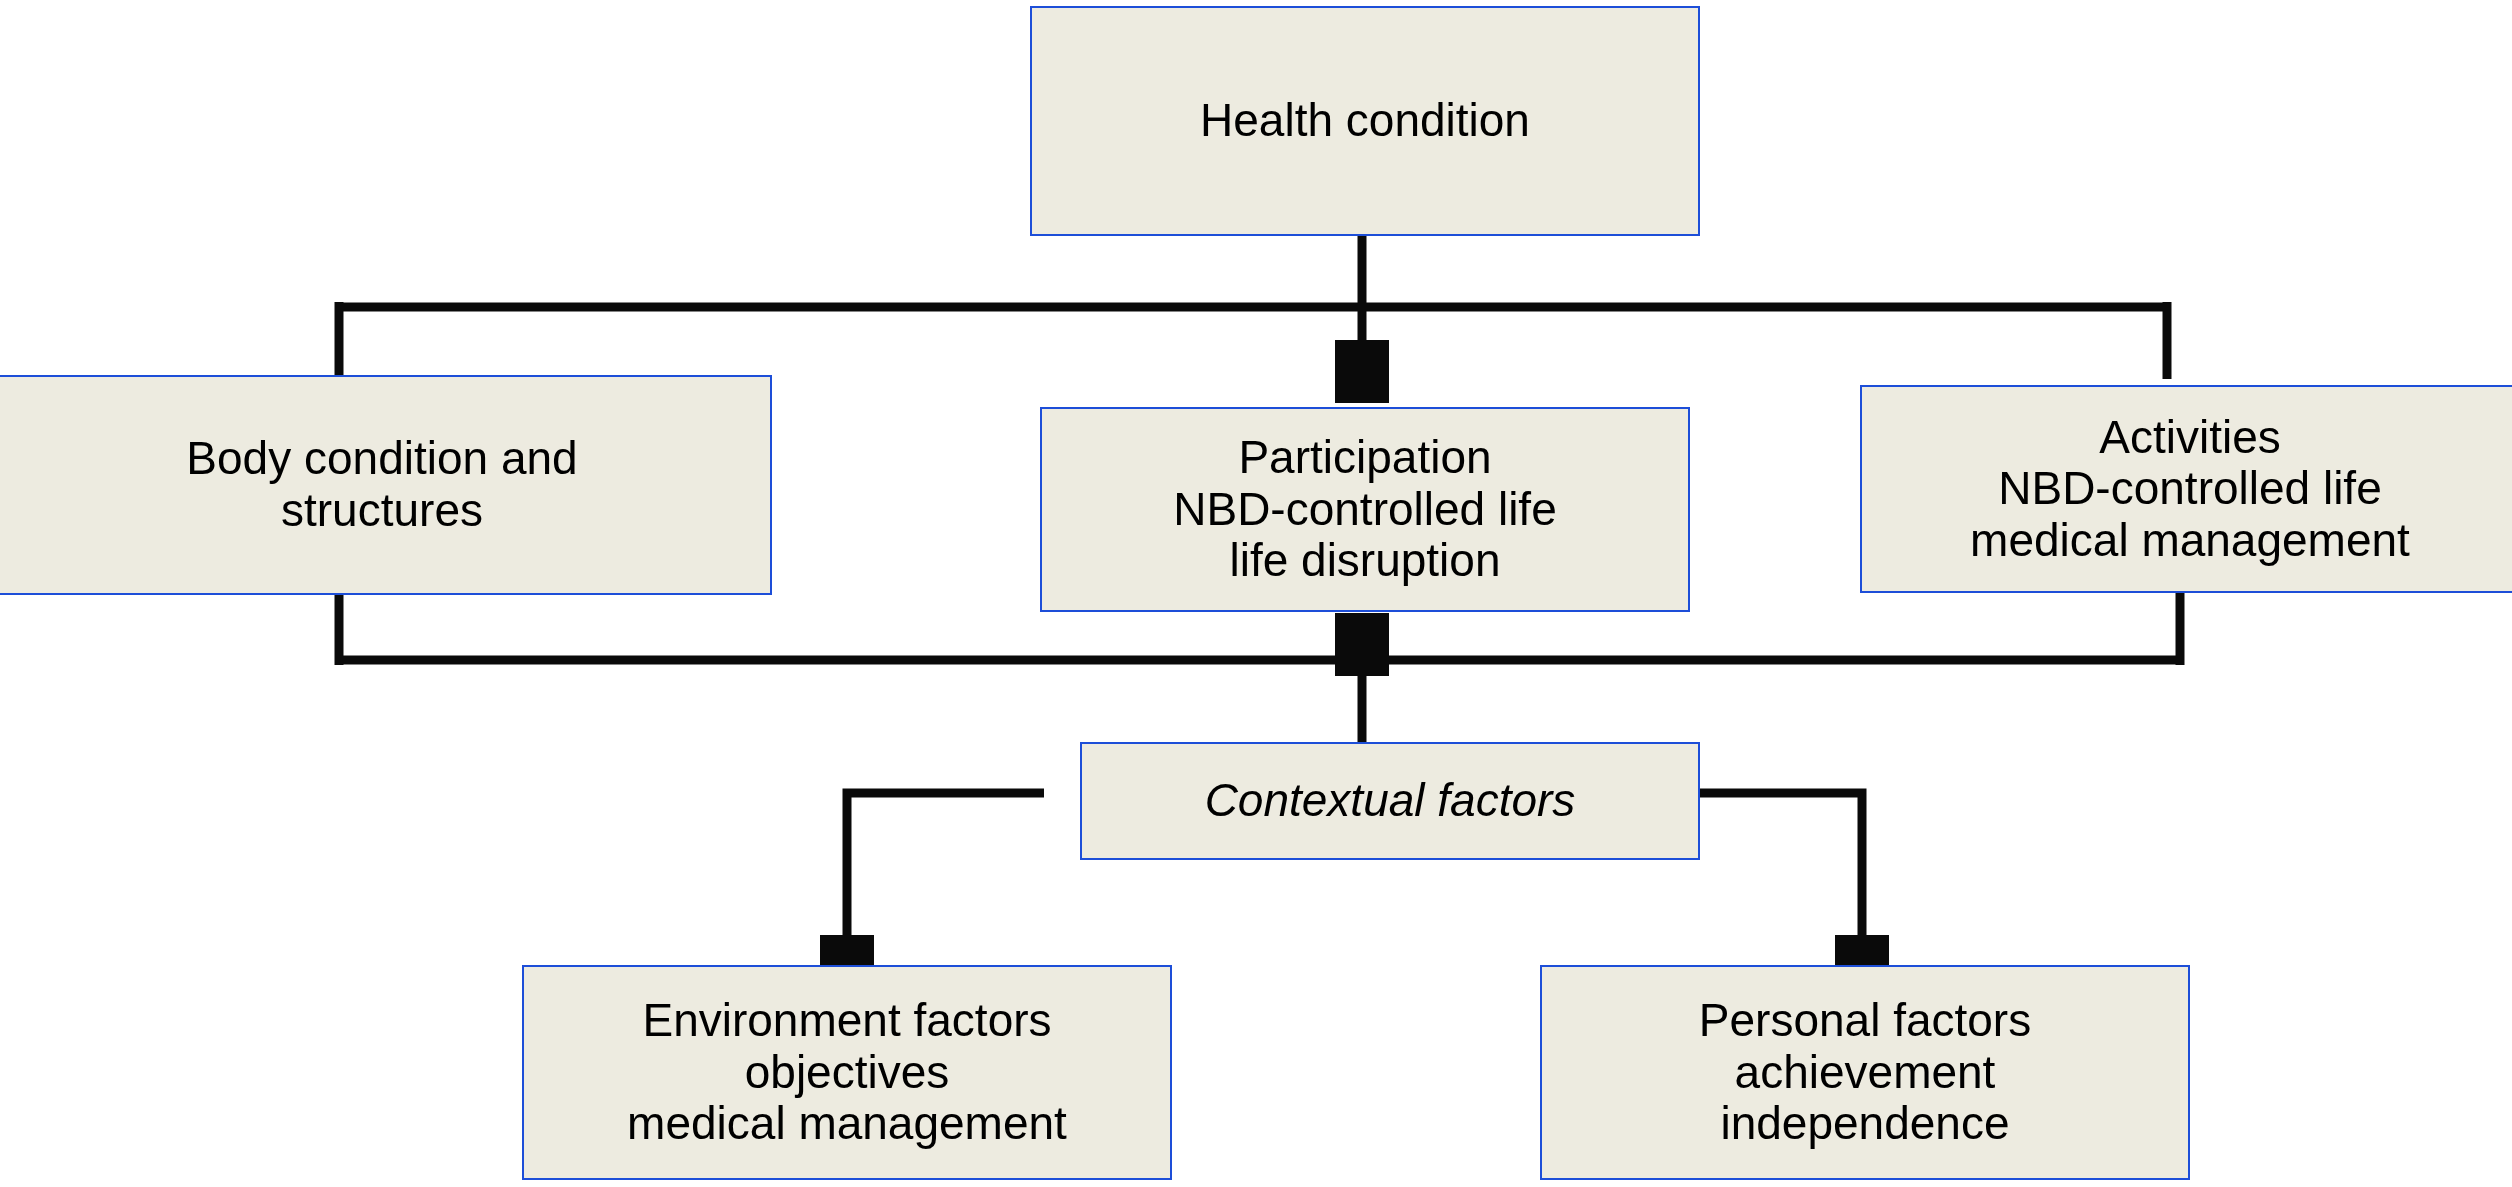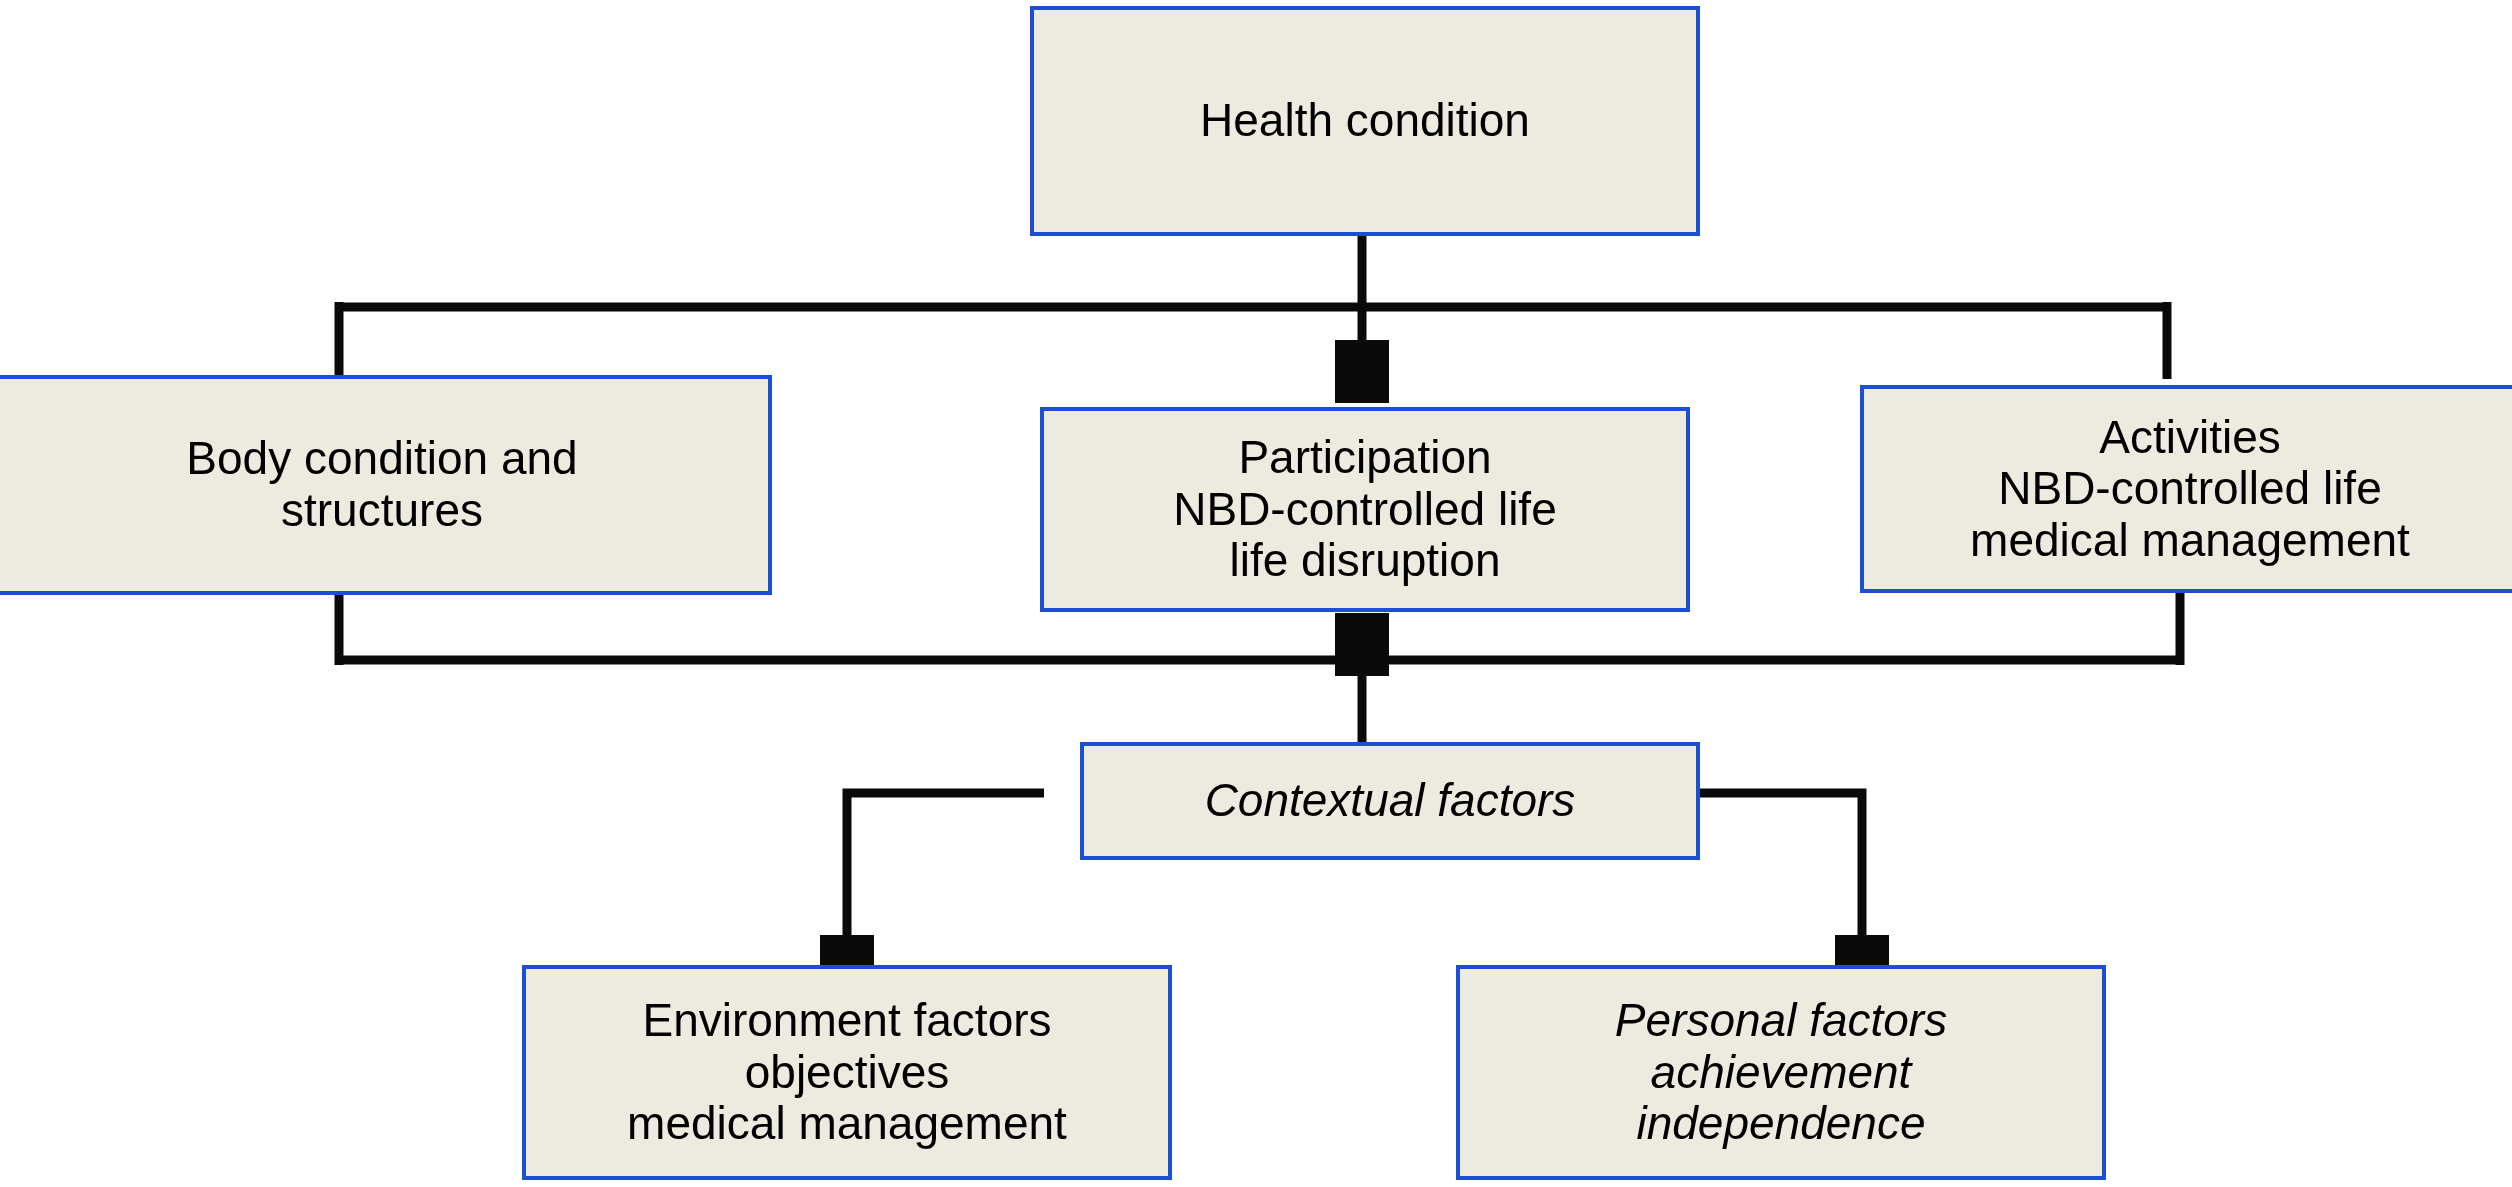--- a/index.html
+++ b/index.html
@@ -12,21 +12,21 @@
     width: 2512px;
     height: 1187px;
     background: #ffffff;
     overflow: hidden;
     font-family: "Liberation Sans", sans-serif;
   }
   .node {
     position: absolute;
     box-sizing: border-box;
     background: #edebe0;
-    border: 4px solid #1d4ed8;
+    border: 2px solid #1d4ed8;
     display: flex;
     flex-direction: column;
     align-items: flex-end;
     justify-content: center;
     color: #000000;
     z-index: 5;
   }
   .node .line {
     display: block;
     width: 100%;
@@ -113,19 +113,19 @@
   <div class="node italic" style="left:1080px; top:742px; width:620px; height:118px;">
     <span class="line">Contextual factors</span>
   </div>
 
   <div class="node" style="left:522px; top:965px; width:650px; height:215px;">
     <span class="line">Environment factors</span>
     <span class="line">objectives</span>
     <span class="line">medical management</span>
   </div>
 
-  <div class="node" style="left:1456px; top:965px; width:650px; height:215px;font-style:italic;">
+  <div class="node" style="left:1540px; top:965px; width:650px; height:215px;">
     <span class="line">Personal factors</span>
     <span class="line">achievement</span>
     <span class="line">independence</span>
   </div>
 
 </div>
 
 </body></html>

